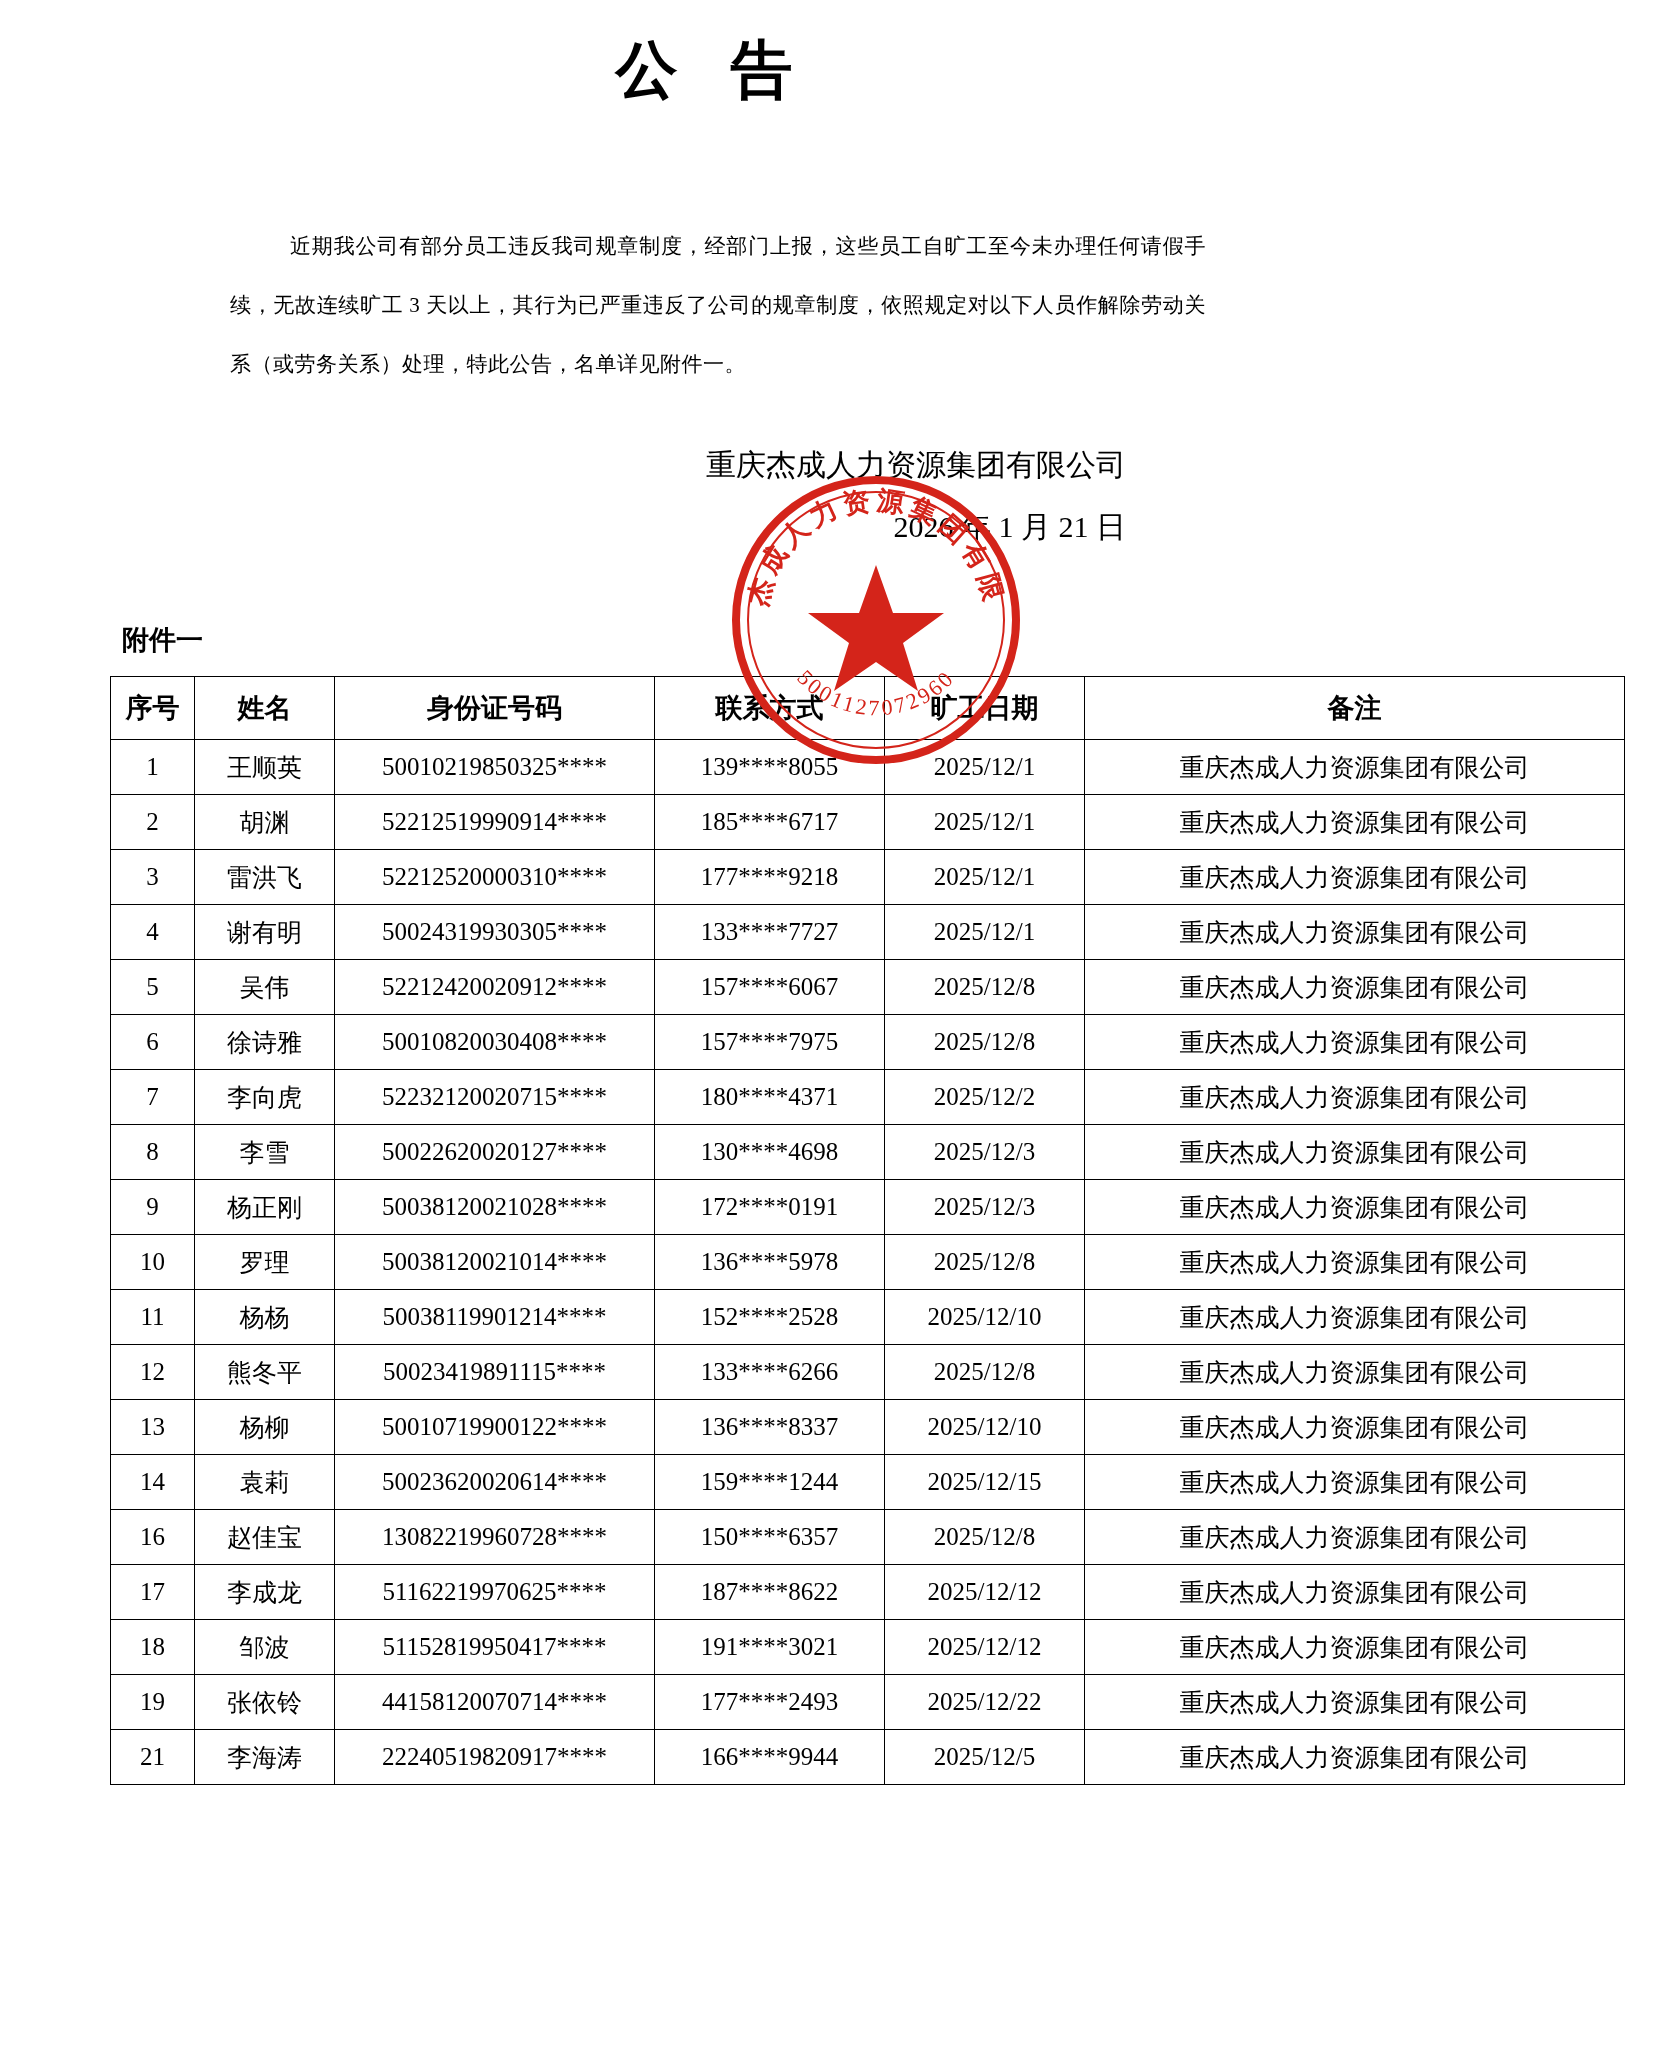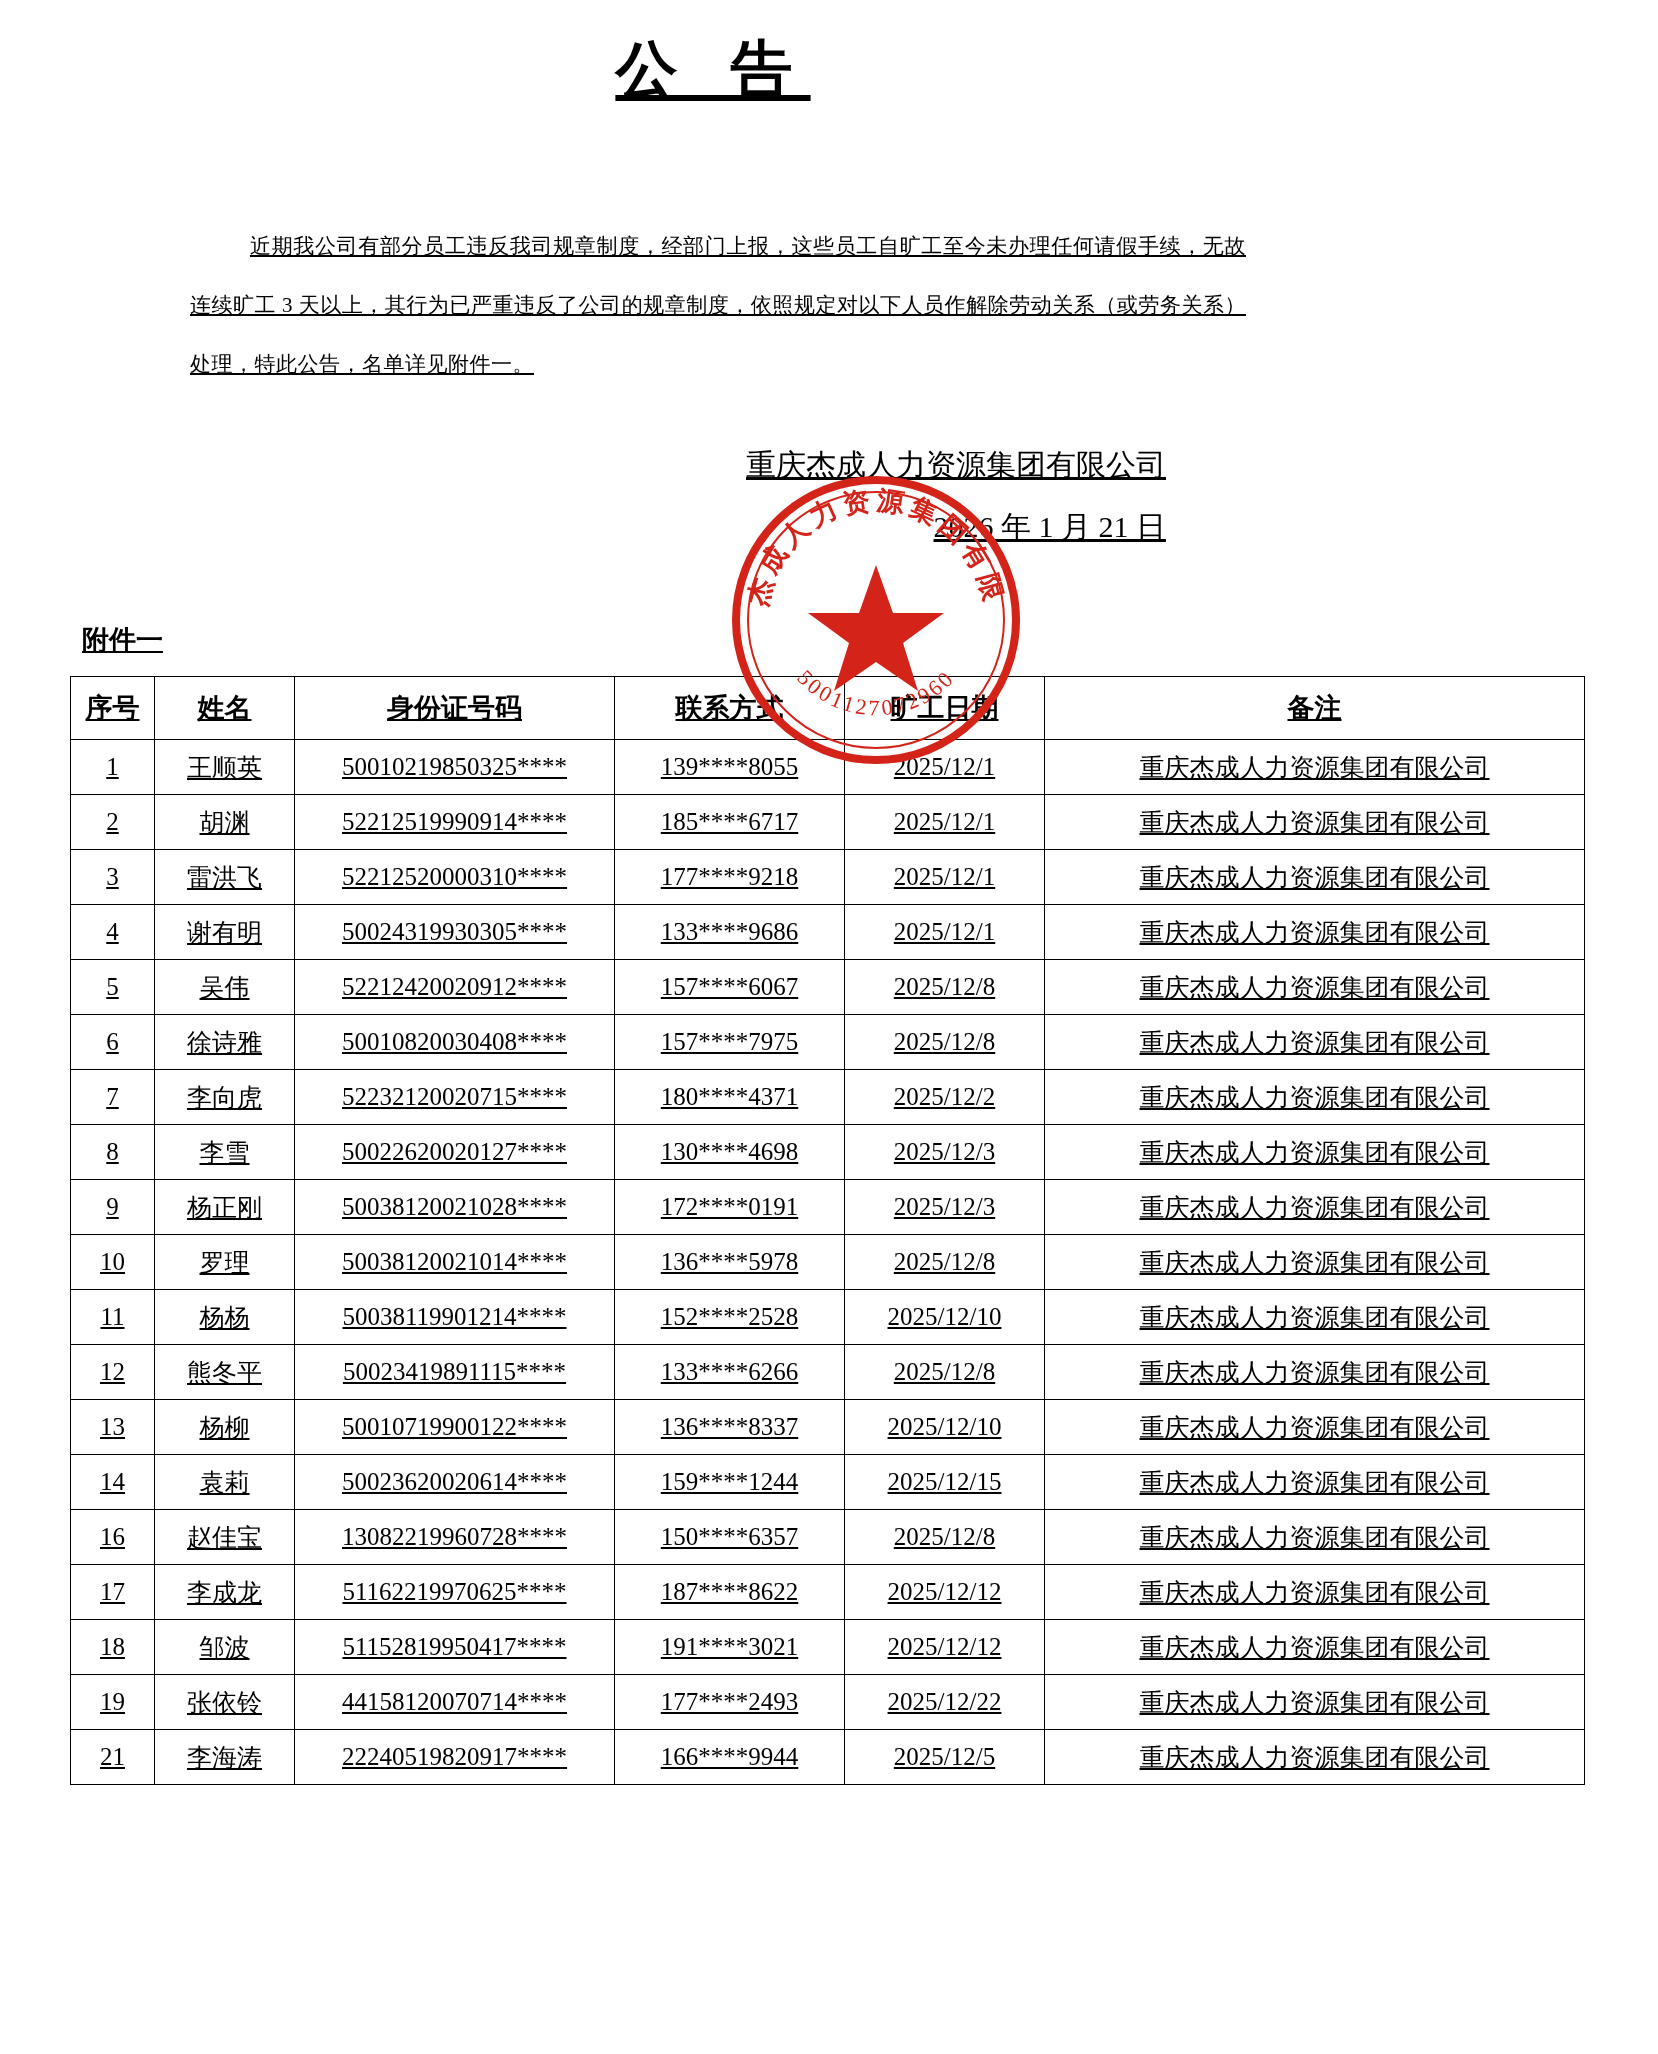--- a/index.html
+++ b/index.html
@@ -11,23 +11,22 @@
     width: 1658px;
     min-height: 2054px;
     font-family: "Liberation Serif", "DejaVu Serif", serif;
     color: #000000;
     position: relative;
   }
   .page {
     width: 1426px;
     min-height: 2054px;
     box-sizing: border-box;
-    padding: 0 70px;
+    padding: 0 110px;
     position: relative;
-    text-decoration: underline;
   }
   .doc-title {
     text-align: center;
     font-size: 62px;
     font-weight: bold;
     letter-spacing: 18px;
     padding-top: 28px;
     padding-bottom: 10px;
     font-family: "Liberation Sans", "DejaVu Sans", sans-serif;
   }
@@ -172,21 +171,21 @@
           <td>雷洪飞</td>
           <td>52212520000310****</td>
           <td>177****9218</td>
           <td>2025/12/1</td>
           <td>重庆杰成人力资源集团有限公司</td>
         </tr>
         <tr>
           <td>4</td>
           <td>谢有明</td>
           <td>50024319930305****</td>
-          <td>133****9686</td>
+          <td>133****7727</td>
           <td>2025/12/1</td>
           <td>重庆杰成人力资源集团有限公司</td>
         </tr>
         <tr>
           <td>5</td>
           <td>吴伟</td>
           <td>52212420020912****</td>
           <td>157****6067</td>
           <td>2025/12/8</td>
           <td>重庆杰成人力资源集团有限公司</td>

